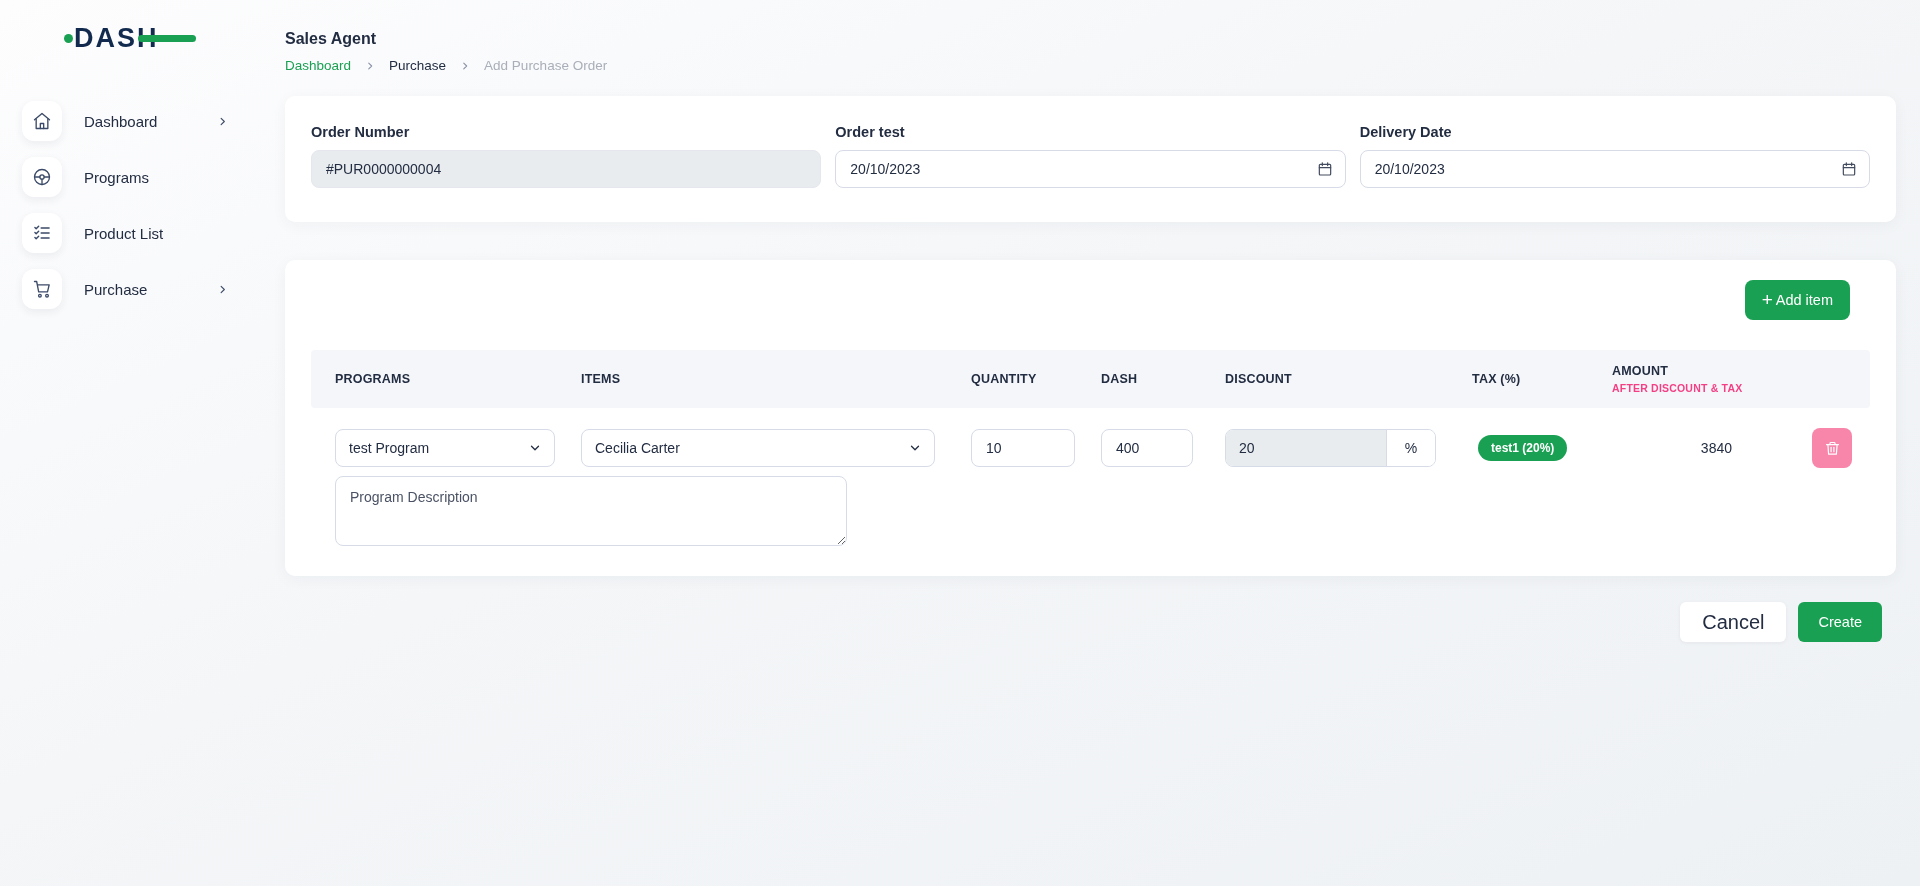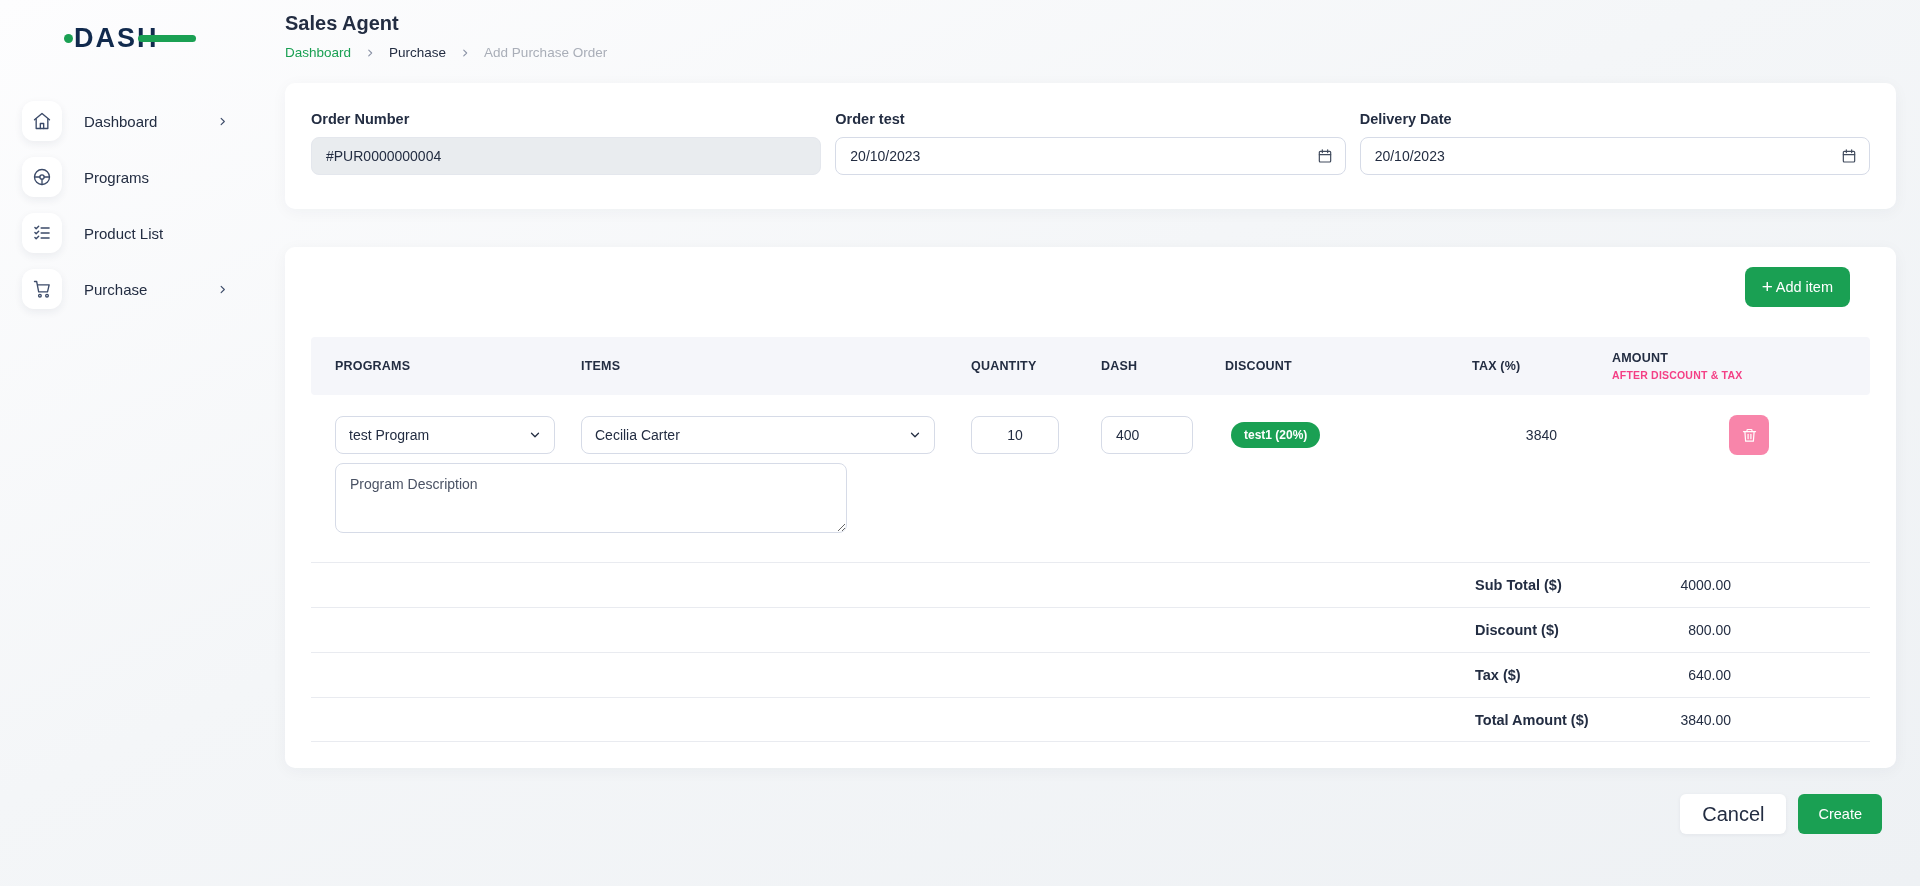--- a/index.html
+++ b/index.html
@@ -19,21 +19,21 @@
   .logo-text { font-size:27px; font-weight:800; color:#112a4d; letter-spacing:2px; line-height:1; }
   .logo-bar { position:absolute; left:74px; top:13px; width:58px; height:7px; border-radius:4px; background:#1aa053; }
   .nav { position:absolute; left:0; top:98px; width:260px; }
   .nav-item { display:flex; align-items:center; height:46px; margin-bottom:10px; padding-left:22px; cursor:pointer; }
   .icon-box { width:40px; height:40px; border-radius:12px; background:#fff; box-shadow:0 3px 8px rgba(30,40,70,0.07); display:flex; align-items:center; justify-content:center; flex:0 0 40px; }
   .nav-label { margin-left:22px; font-size:15px; font-weight:500; color:#232d42; }
   .nav-chevron { margin-left:auto; margin-right:32px; display:flex; }
 
   
   .main { position:absolute; left:285px; top:0; width:1611px; }
-  .page-title { padding-top:12px; font-size:20px; font-weight:700; color:#232d42; }
+  .page-title { padding-top:30px; font-size:16px; font-weight:700; color:#232d42; }
   .breadcrumb { display:flex; align-items:center; margin-top:10px; font-size:13.5px; }
   .crumb-link { color:#1aa053; cursor:pointer; }
   .crumb-current { color:#232d42; }
   .crumb-muted { color:#a9aeb8; }
   .crumb-sep { margin:0 14px; display:flex; }
 
   .card { background:#fff; border-radius:10px; box-shadow:0 3px 16px rgba(30,40,60,0.045); }
   .card-fields { margin-top:23px; padding:28px 26px 34px; display:flex; gap:14px; }
   .field { flex:1; }
   .field-label { font-size:14.5px; font-weight:600; color:#232d42; margin-bottom:10px; }
@@ -54,21 +54,21 @@
   .th { font-size:12.5px; font-weight:700; color:#232d42; letter-spacing:.2px; }
   .col-first { padding-left:24px; }
   .th-sub { font-size:10.5px; font-weight:700; color:#f43f85; margin-top:4px; letter-spacing:.2px; }
 
   .trow { padding:20px 0 0; align-items:center; }
   .select-wrap { position:relative; display:inline-block; }
   .select-wrap select { appearance:none; -webkit-appearance:none; height:38px; border:1px solid #d6dbe7; border-radius:8px; padding:0 36px 0 13px; font-size:14px; color:#232d42; background:#fff; font-family:inherit; outline:none; cursor:pointer; }
   .select-wrap .dd { position:absolute; right:13px; top:12px; pointer-events:none; }
   .w-program select { width:220px; }
   .w-items select { width:354px; }
-  .qty-input { width:88px;text-align:center; }
+  .qty-input { width:104px; }
   .price-input { width:92px; }
   .input-group { display:flex; width:211px; height:38px; border:1px solid #d6dbe7; border-radius:8px; overflow:hidden; background:#fff; }
   .input-group input { flex:1; min-width:0; border:none; background:#e9ecef; padding:0 13px; font-size:14px; color:#232d42; font-family:inherit; outline:none; }
   .input-group .addon { width:49px; display:flex; align-items:center; justify-content:center; font-size:14px; color:#232d42; background:#fff; border-left:1px solid #d6dbe7; }
   .tax-badge { display:inline-block; background:#1aa053; color:#fff; font-size:12px; font-weight:600; padding:6px 13px; border-radius:15px; margin-left:6px; white-space:nowrap; }
   .amount-cell { text-align:right; padding-right:55px; font-size:14px; color:#232d42; }
   .delete-cell { justify-self:end; margin-right:18px; }
   .btn-delete { width:40px; height:40px; border:none; border-radius:8px; background:#f885aa; display:flex; align-items:center; justify-content:center; cursor:pointer; }
 
   .desc-row { padding:8px 0 0 24px; }
@@ -257,58 +257,46 @@
           </span>
         </span>
       </div>
       <div>
         <input class="text-input qty-input" value="10" style="">
       </div>
       <div>
         <input class="text-input price-input" value="400" style="">
       </div>
       <div>
+        <span class="input-group">
+          <input disabled="" value="20" style="">
+          <span class="addon">%</span>
+        </span>
+      </div>
+      <div>
         <span class="tax-badge">test1 (20%)</span>
       </div>
       <div class="amount-cell">3840</div>
       <div class="delete-cell">
         <button class="btn-delete">
           <svg width="17" height="17" viewBox="0 0 24 24" fill="none" stroke="#ffffff" stroke-width="1.7" stroke-linecap="round" stroke-linejoin="round">
               <polyline points="3.5 6.5 20.5 6.5"></polyline>
               <path d="M8.5 6.5v-2a1 1 0 0 1 1-1h5a1 1 0 0 1 1 1v2"></path>
               <path d="M5.5 6.5l1 13.5h11l1-13.5"></path>
               <line x1="10" y1="10.5" x2="10" y2="16.5"></line>
               <line x1="14" y1="10.5" x2="14" y2="16.5"></line>
             </svg>
         </button>
       </div>
     </div>
 
     <div class="desc-row">
       <textarea class="desc-area" placeholder="Program Description" style=""></textarea>
     </div>
 
-    <div class="totals">
-      <div class="total-row">
-        <span class="t-label">Sub Total ($)</span>
-        <span class="t-value">4000.00</span>
-      </div>
-      <div class="total-row">
-        <span class="t-label">Discount ($)</span>
-        <span class="t-value">800.00</span>
-      </div>
-      <div class="total-row">
-        <span class="t-label">Tax ($)</span>
-        <span class="t-value">640.00</span>
-      </div>
-      <div class="total-row">
-        <span class="t-label">Total Amount ($)</span>
-        <span class="t-value">3840.00</span>
-      </div>
-    </div>
   </div>
 
   <div class="footer-actions">
     <button class="btn-cancel">Cancel</button>
     <button class="btn-create">Create</button>
   </div>
 
 </div>
 
 </body></html>

